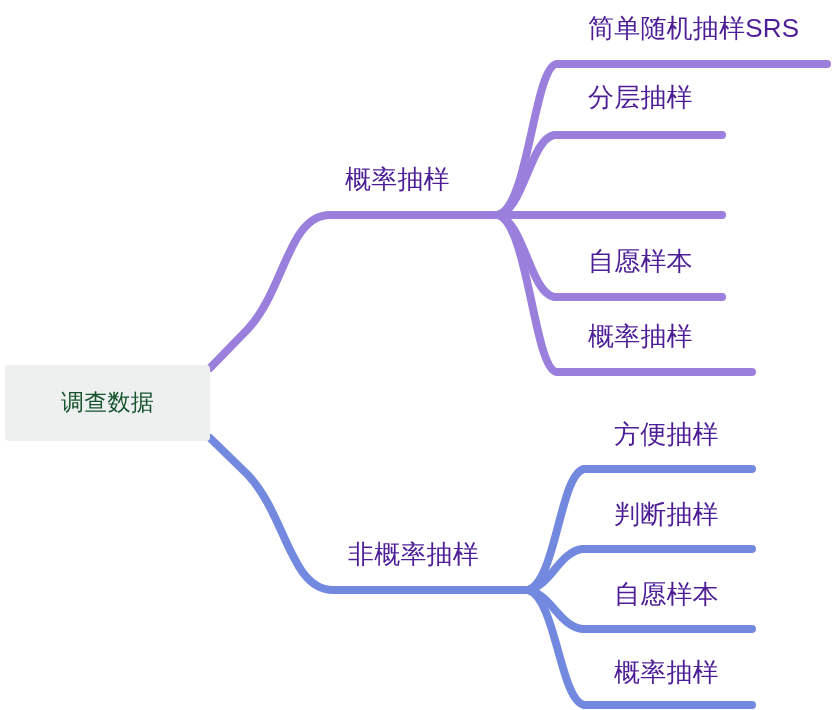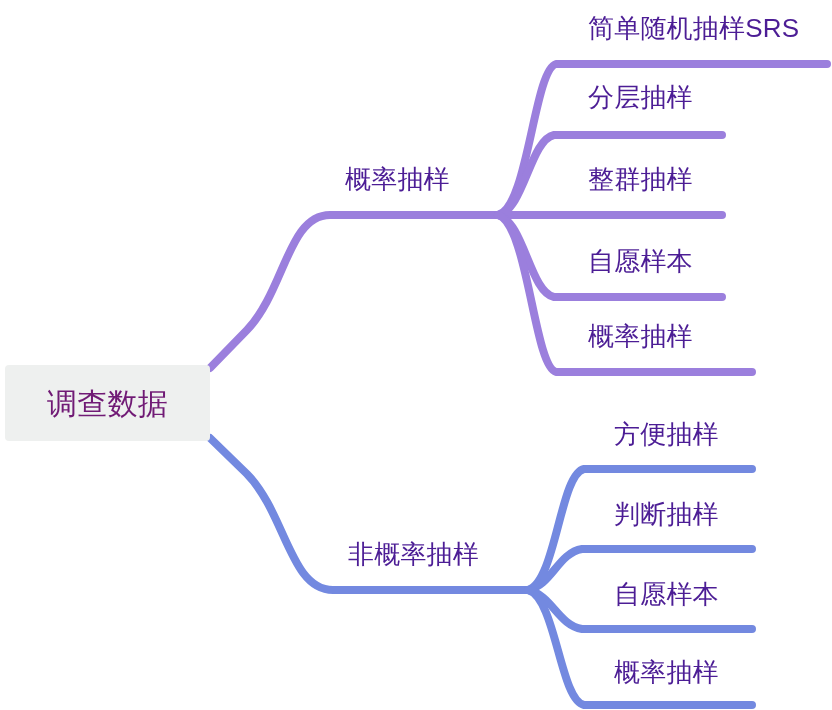--- a/index.html
+++ b/index.html
@@ -40,22 +40,22 @@
     width: 205px;
     height: 76px;
     background: #eef0ef;
     border-radius: 4px;
     display: flex;
     align-items: center;
     justify-content: center;
   }
   .root-node .node-label {
     position: static;
-    font-size: 30px;
-    color: #701a75;
+    font-size: 23px;
+    color: #14532d;
   }
   .branch-label {
     font-size: 26px;
     text-align: center;
   }
   .leaf-label {
     font-size: 26px;
   }
 </style>
 </head>
@@ -103,23 +103,20 @@
   </div>
 
   <div class="node-label leaf-label" style="left:588px; top:14px;">
     <span>简单随机抽样SRS</span>
   </div>
 
   <div class="node-label leaf-label" style="left:588px; top:85px;font-family:Liberation Mono, monospace;">
     <span>分层抽样</span>
   </div>
 
-  <div class="node-label leaf-label" style="left:588px; top:165px;">
-    <span>整群抽样</span>
-  </div>
 
   <div class="node-label leaf-label" style="left:588px; top:247px;">
     <span>自愿样本</span>
   </div>
 
   <div class="node-label leaf-label" style="left:588px; top:322px;">
     <span>概率抽样</span>
   </div>
 
   <div class="node-label leaf-label" style="left:614px; top:500px;">

